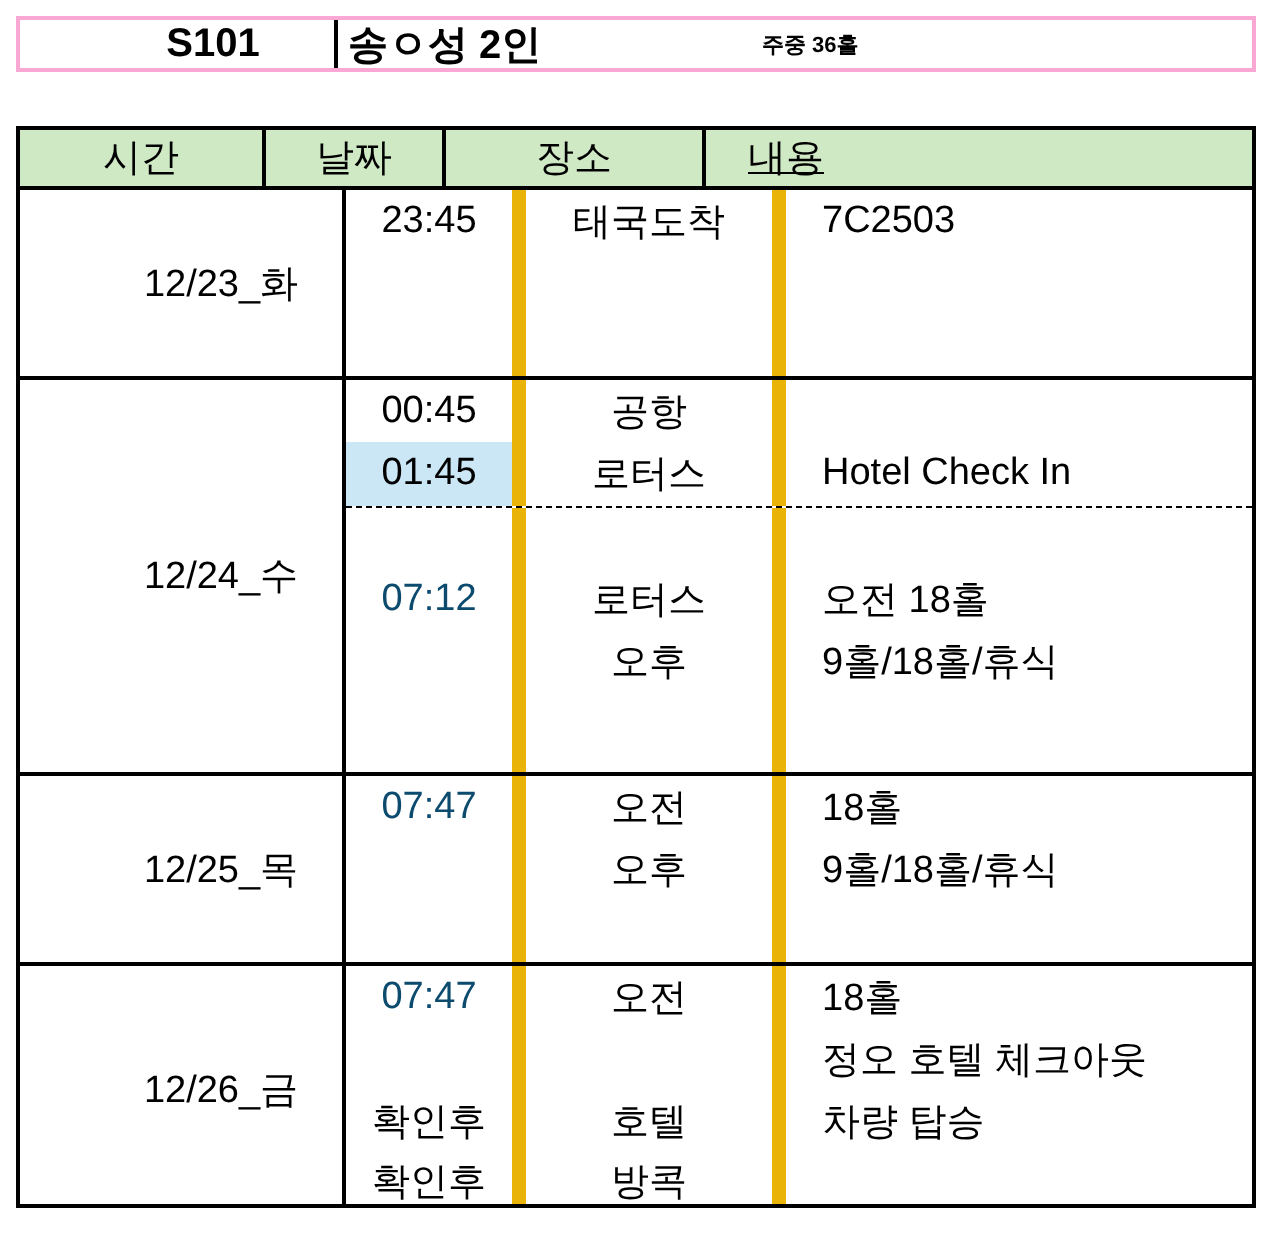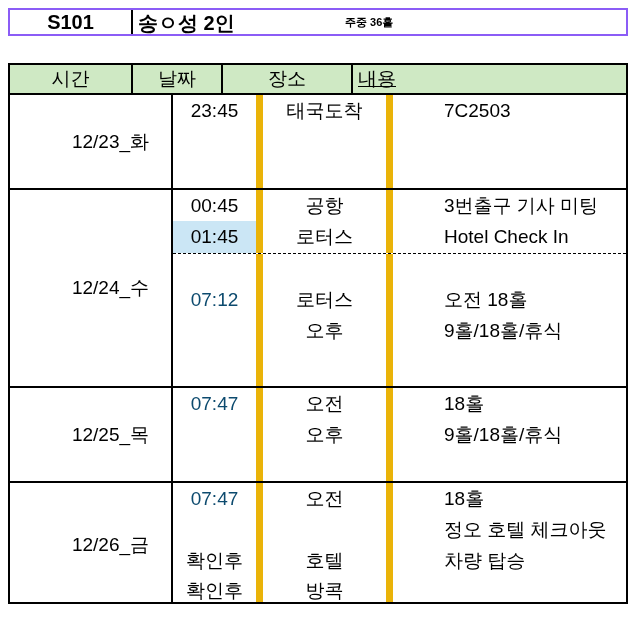--- a/index.html
+++ b/index.html
@@ -4,60 +4,60 @@
 <style>
   html,body{margin:0;padding:0;background:#ffffff;}
   body{
     width:636px;height:620px;position:relative;
     font-family:"Liberation Sans","DejaVu Sans",sans-serif;
     color:#000;
   }
   
   .top-table{
     position:absolute;left:8px;top:8px;width:620px;height:28px;
-    border:2px solid #8b5cf6;box-sizing:border-box;display:flex;
+    border:2px solid #f9a8d4;box-sizing:border-box;display:flex;padding-left:36px;
   }
   .top-code{
     width:123px;border-right:2px solid #000;box-sizing:border-box;
     display:flex;align-items:center;justify-content:center;
     font-size:20px;font-weight:600;
   }
-  .top-right{flex:1;position:relative;display:flex;align-items:flex-start;}
+  .top-right{flex:1;position:relative;display:flex;align-items:center;}
   .top-name{font-size:20px;font-weight:600;padding-left:5px;}
   .top-note{position:absolute;left:212px;top:0;height:100%;display:flex;align-items:center;font-size:11px;font-weight:600;}
 
   
   .main-table{
     position:absolute;left:8px;top:63px;width:620px;height:541px;
     border:2px solid #000;box-sizing:border-box;
     display:flex;flex-direction:column;overflow:hidden;
   }
   .hdr-row{
     height:28px;min-height:28px;background:#cfe9c4;
     border-bottom:2px solid #000;box-sizing:content-box;
     display:grid;grid-template-columns:123px 90px 130px 1fr;
     font-size:19px;
   }
   .hdr-cell{border-right:2px solid #000;box-sizing:border-box;display:flex;align-items:center;justify-content:center;}
-  .hdr-cell:last-child{border-right:none;justify-content:flex-start;padding-left:5px;text-decoration:underline;}
+  .hdr-cell:last-child{border-right:none;justify-content:flex-start;padding-left:21px;text-decoration:underline;}
 
   .body-row{display:flex;box-sizing:border-box;border-bottom:2px solid #000;}
   .body-row:last-child{border-bottom:none;}
   .date-cell{
     width:123px;min-width:123px;border-right:2px solid #000;box-sizing:border-box;
     display:flex;align-items:center;justify-content:center;font-size:19px;margin-left:40px;
   }
   .lines{flex:1;display:flex;flex-direction:column;}
   .line{
     display:grid;grid-template-columns:90px 130px 1fr;
     height:31px;min-height:31px;font-size:19px;
   }
   .line.fill{flex:1;height:auto;min-height:0;}
   .t-cell,.p-cell{border-right:7px solid #eab308;box-sizing:border-box;display:flex;align-items:center;justify-content:center;}
-  .c-cell{display:flex;align-items:center;padding-left:18px;margin-left:33px;}
+  .c-cell{display:flex;align-items:center;padding-left:18px;}
   .red{color:#0c4a6e;}
   .hl-blue{background:#cbe6f5;}
   .divider{border-bottom:1px dashed #000;}
 </style>
 </head>
 <body>
 
 <div class="top-table">
   <div class="top-code">S101</div>
   <div class="top-right">
@@ -90,21 +90,20 @@
       </div>
     </div>
   </div>
 
   <div class="body-row" style="height:198px;min-height:198px;">
     <div class="date-cell">12/24_수</div>
     <div class="lines">
       <div class="line">
         <div class="t-cell">00:45</div>
         <div class="p-cell">공항</div>
-        <div class="c-cell">3번출구 기사 미팅</div>
       </div>
       <div class="line divider" style="height:32px;min-height:32px;">
         <div class="t-cell hl-blue">01:45</div>
         <div class="p-cell">로터스</div>
         <div class="c-cell">Hotel Check In</div>
       </div>
       <div class="line" style="height:30px;min-height:30px;">
         <div class="t-cell"></div>
         <div class="p-cell"></div>
         <div class="c-cell"></div>

